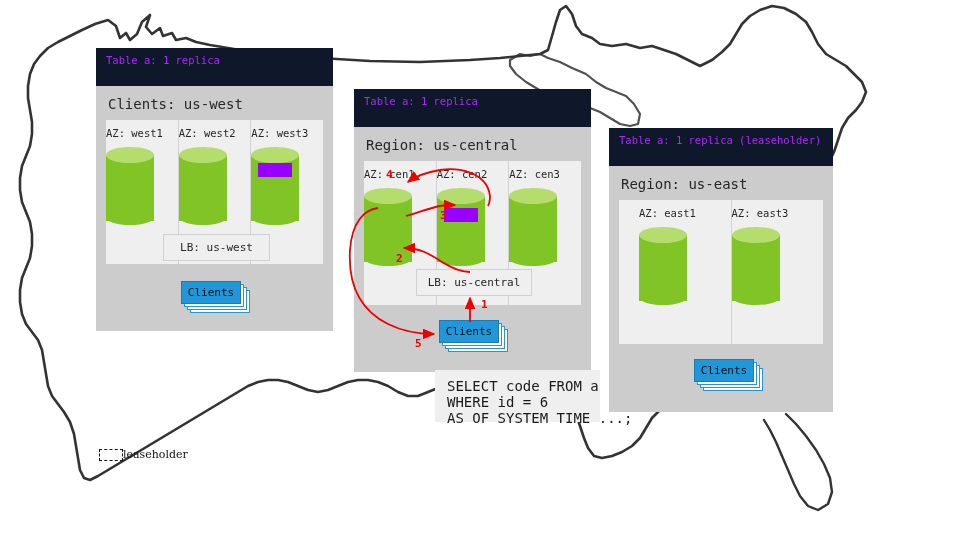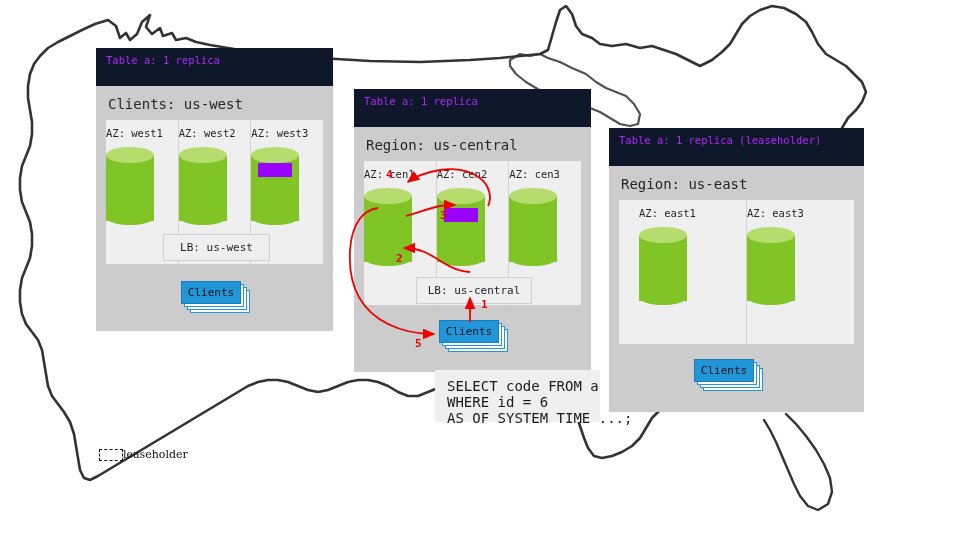--- a/index.html
+++ b/index.html
@@ -160,38 +160,38 @@
       <div class="az-label">AZ: cen3</div>
       <div class="cyl-wrap" style="width:48px;height:82px;">
         <div class="cylinder" style="width:48px;height:82px;">
           <div class="cyl-body" style="top:8px;width:48px;height:66px;"></div>
           <div class="cyl-bottom" style="top:62px;width:48px;height:16px;"></div>
           <div class="cyl-top" style="width:48px;height:16px;"></div>
         </div>
       </div>
     </div>
   </div>
-  <div class="lb-box" style="left:62px;top:188px;width:114px;height:25px;">
+  <div class="lb-box" style="left:62px;top:180px;width:114px;height:25px;">
     <span>LB: us-central</span>
   </div>
   <div class="clients-stack" style="left:85px;top:231px;width:70px;height:33px;">
     <div class="clients-shadow" style="left:9px;top:9px;width:60px;height:23px;"></div>
     <div class="clients-shadow" style="left:6px;top:6px;width:60px;height:23px;"></div>
     <div class="clients-shadow" style="left:3px;top:3px;width:60px;height:23px;"></div>
     <div class="clients-box" style="width:60px;height:23px;">
       <span>Clients</span>
     </div>
   </div>
 </div>
 
 <div class="sql-box" style="left:435px;top:370px;width:165px;height:52px;">SELECT code FROM a
 WHERE id = 6
 AS OF SYSTEM TIME ...;</div>
 
-<div class="region-panel" style="left:609px;top:128px;width:255px;height:284px;">
+<div class="region-panel" style="left:609px;top:128px;width:224px;height:284px;">
   <div class="panel-title-bar" style="height:26px;">
     <div class="panel-title">Table a: 1 replica (leaseholder)</div>
   </div>
   <div class="region-name">Region: us-east</div>
   <div class="az-strip" style="height:144px;padding-left:20px;">
     <div class="az-cell">
       <div class="az-label">AZ: east1</div>
       <div class="cyl-wrap" style="width:48px;height:82px;">
         <div class="cylinder" style="width:48px;height:82px;">
           <div class="cyl-body" style="top:8px;width:48px;height:66px;"></div>

